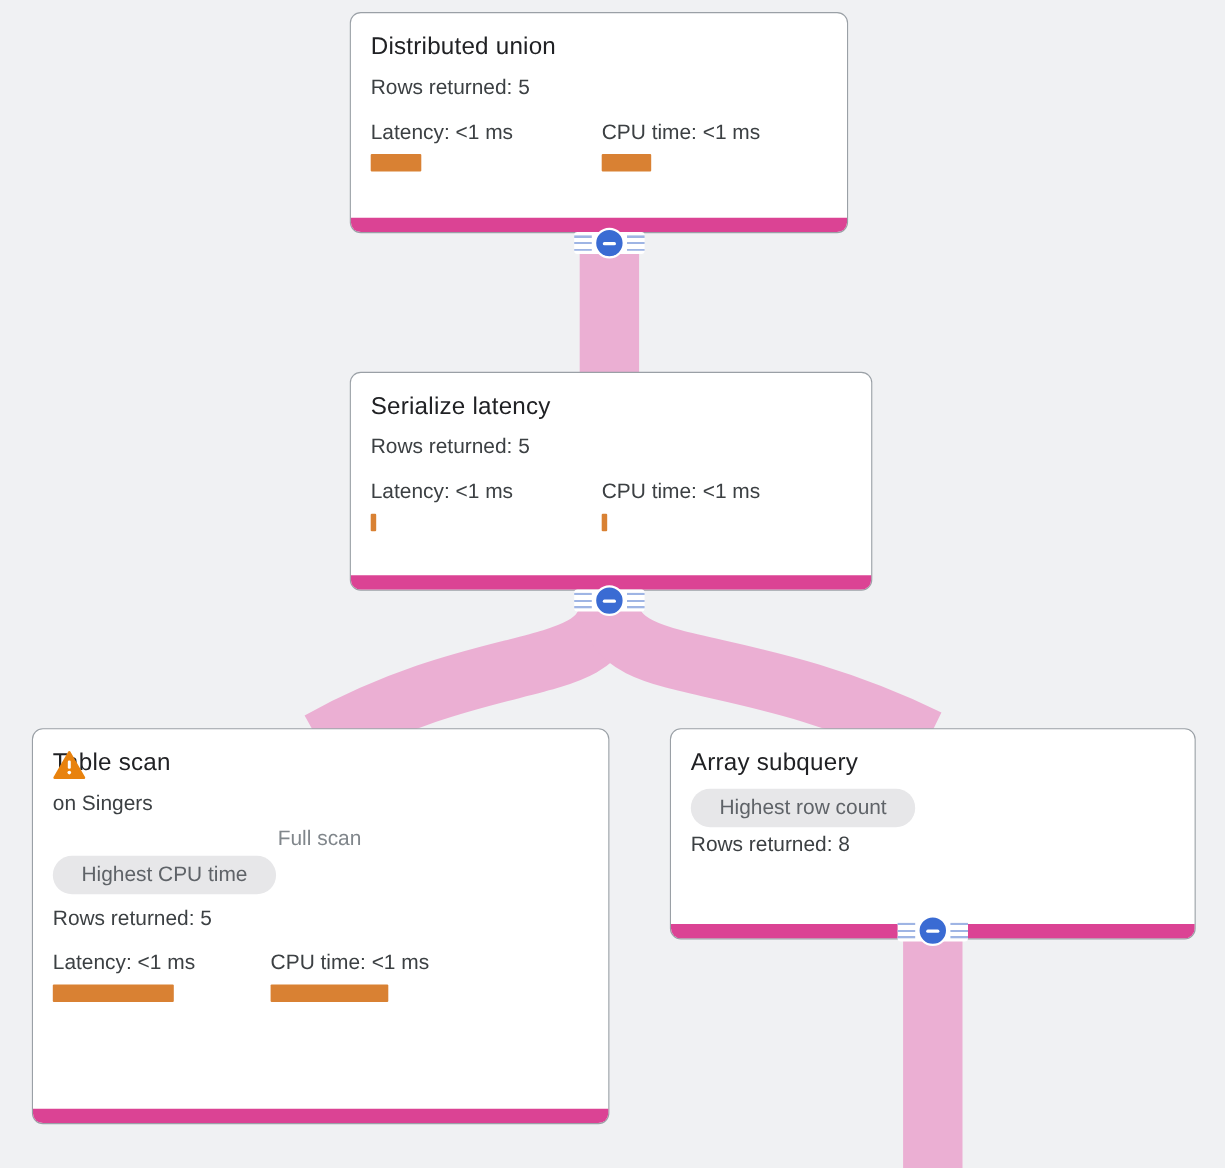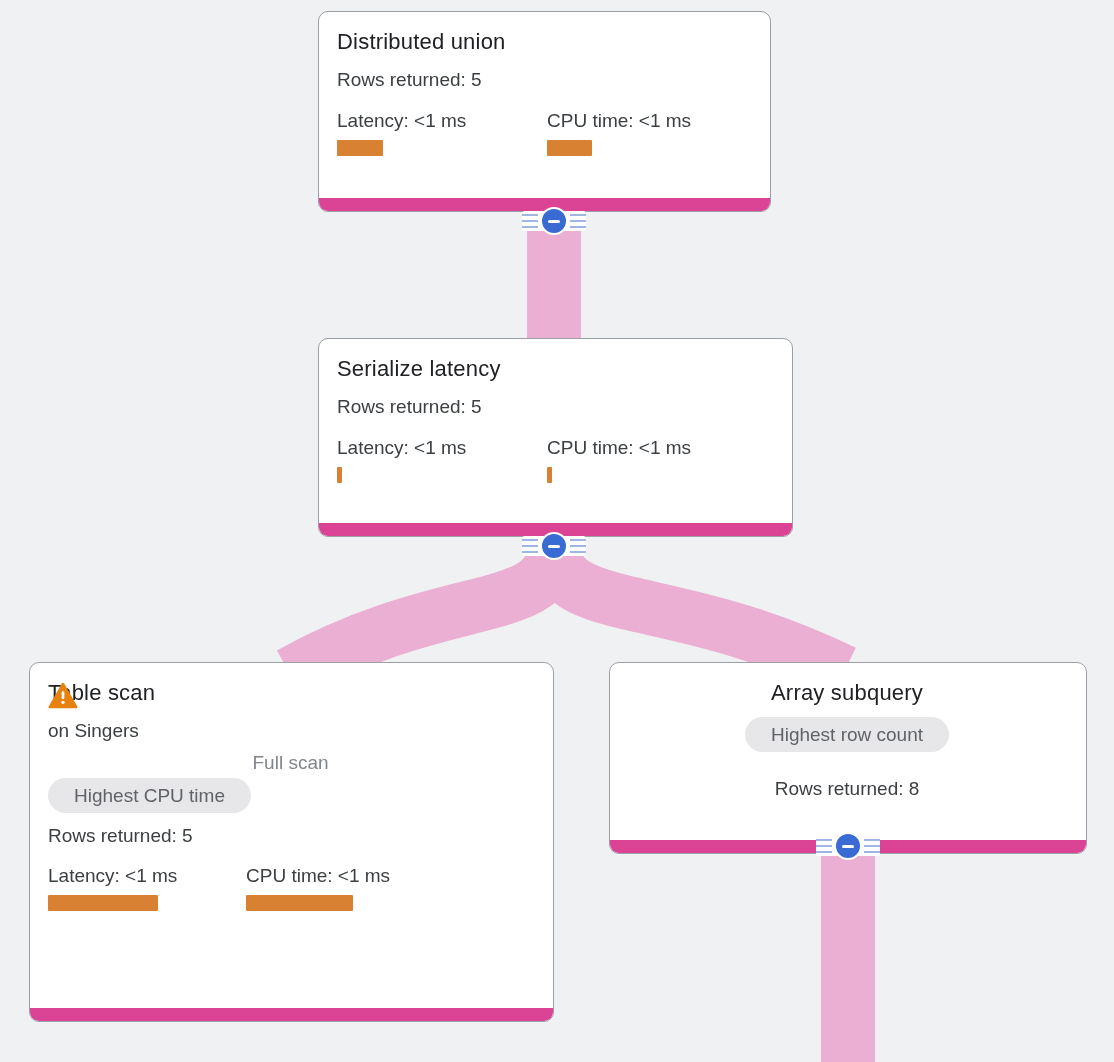--- a/index.html
+++ b/index.html
@@ -154,27 +154,27 @@
       </div>
       <div class="metric">
         <div class="node-line">CPU time: &lt;1 ms</div>
         <div class="bar" style="width: 107px;"></div>
       </div>
     </div>
   </div>
   <div class="node-footer"></div>
 </div>
 
-<div class="card" style="left:609px; top:662px; width:478px; height:192px;text-align:center;">
+<div class="card" style="left:609px; top:662px; width:478px; height:192px;">
   <div class="card-inner">
     <div class="node-title">Array subquery</div>
     <div class="badge-wrap" style="margin-top:2px;">
       <span class="badge">Highest row count</span>
     </div>
-    <div class="node-line" style="margin-top:23px;">Rows returned: 8</div>
+    <div class="node-line" style="margin-top:3px;">Rows returned: 8</div>
   </div>
   <div class="node-footer"></div>
 </div>
 
 <div class="collapse-btn" style="left:522px; top:211px;">
   <div class="stripes"></div>
   <div class="btn-circle">
     <div class="minus-glyph"></div>
   </div>
   <div class="stripes"></div>

